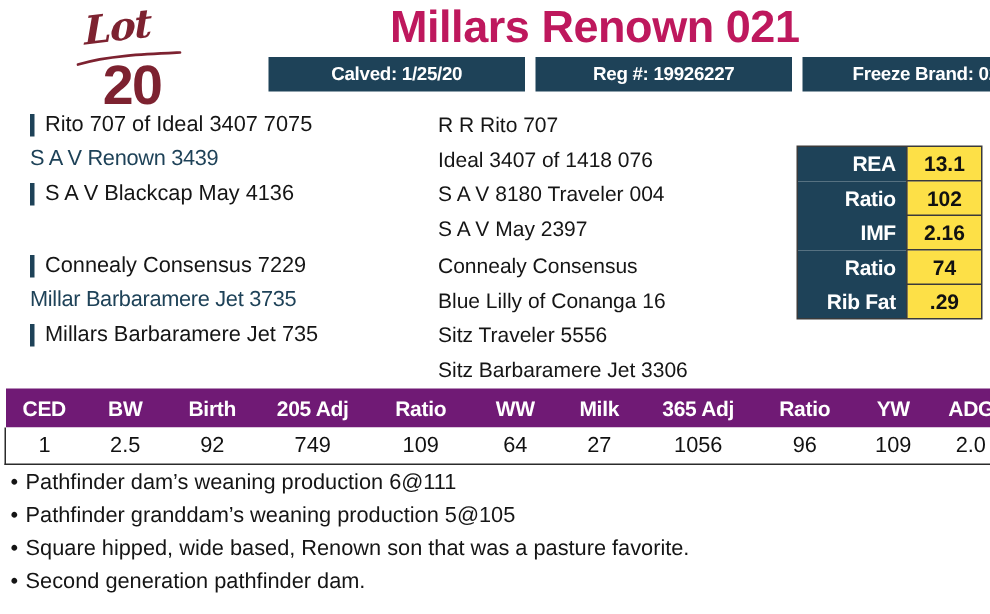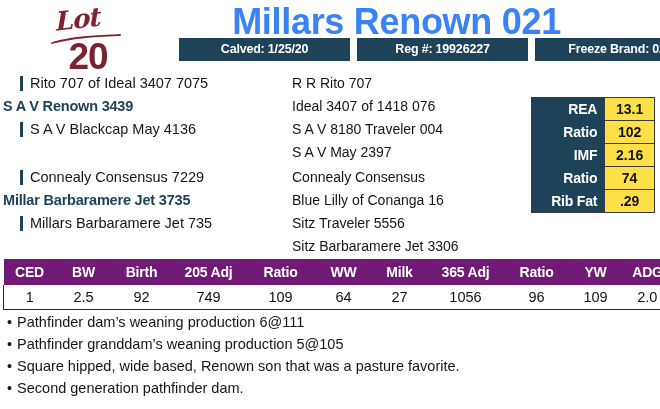--- a/index.html
+++ b/index.html
@@ -38,22 +38,22 @@
     position:absolute;left:0;top:34px;width:104px;
     font-size:37px;font-weight:700;color:#7d2230;
     line-height:1;letter-spacing:-1px;
     font-family:"Liberation Sans", sans-serif;
   }
 
   
   .title{
     position:absolute;left:133px;top:3px;width:527px;
     text-align:center;
-    font-size:36px;font-weight:700;
-    color:#3b82f6;
+    font-size:30px;font-weight:700;
+    color:#be185d;
     letter-spacing:-0.3px;
     line-height:1.05;
     white-space:nowrap;
   }
 
   
   .pill-row{
     position:absolute;left:133px;top:38px;width:527px;
     display:flex;gap:7px;padding-left:46px;
   }
@@ -88,24 +88,24 @@
     position:relative;
     padding-left:30px;
   }
   .ped-line .tick{
     position:absolute;left:20px;top:4px;
     width:3px;height:15px;background:#1e4258;
   }
   .ped-main{
     font-size:14.5px;
     line-height:23px;
-    font-weight:700;
+    font-weight:400;
     color:#1e4258;
     white-space:nowrap;
-    padding-left:3px;
+    padding-left:20px;
     letter-spacing:-0.2px;
   }
   .ped-mid-line{
     font-size:14px;
     line-height:23px;
     color:#151515;
     white-space:nowrap;
   }
   .sire-block{position:absolute;left:0;top:0;}
   .dam-block{position:absolute;left:0;top:94px;}

